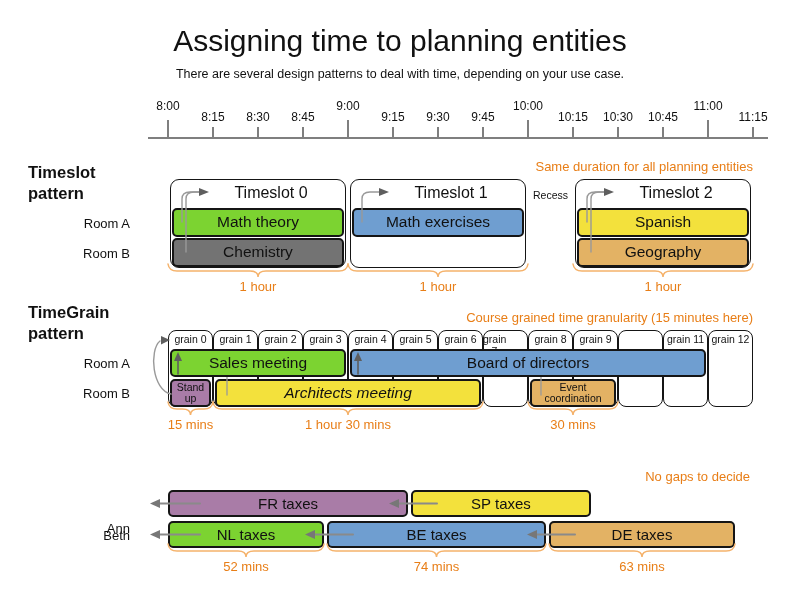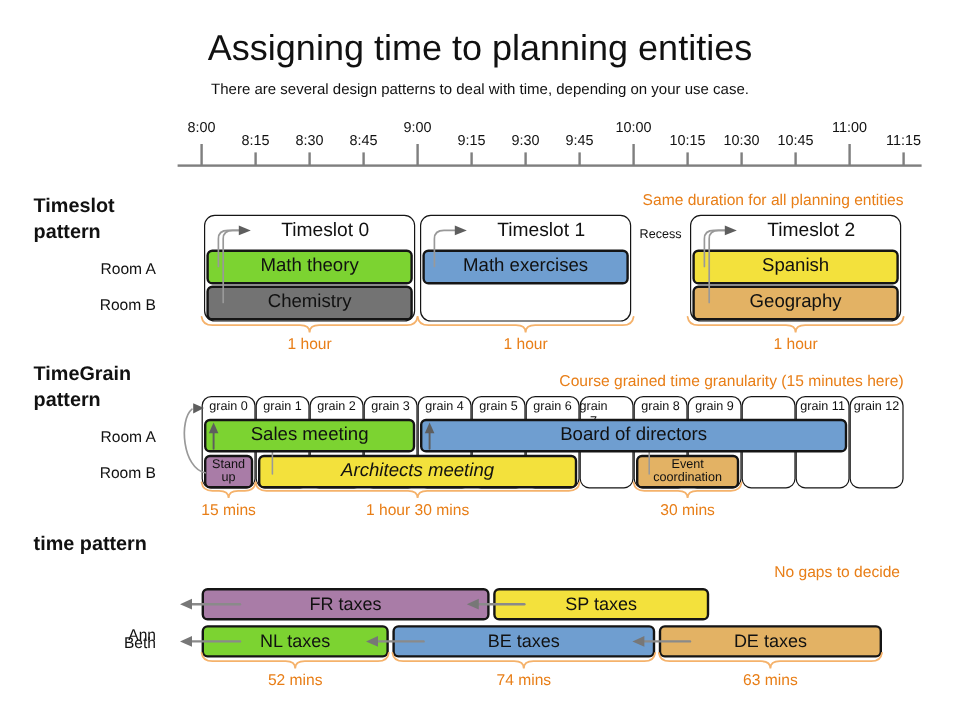--- a/index.html
+++ b/index.html
@@ -35,21 +35,20 @@
 
   <div class="sec-header" id="h-ts">
     <div>Timeslot</div>
     <div>pattern</div>
   </div>
   <div class="sec-header" id="h-tg">
     <div>TimeGrain</div>
     <div>pattern</div>
   </div>
   <div class="sec-header" id="h-ch">
-    <div>time pattern</div>
   </div>
 
   <div class="annot" id="annot-ts">Same duration for all planning entities</div>
   <div class="annot" id="annot-tg">Course grained time granularity (15 minutes here)</div>
   <div class="annot" id="annot-ch">No gaps to decide</div>
   <div id="recess">Recess</div>
 
   <div id="built">
       <div class="axisline" style="left: 148px; top: 137px; width: 620px; height: 2px;"></div>
       <div class="tick" style="left: 167px; top: 120px; height: 18px;"></div>

